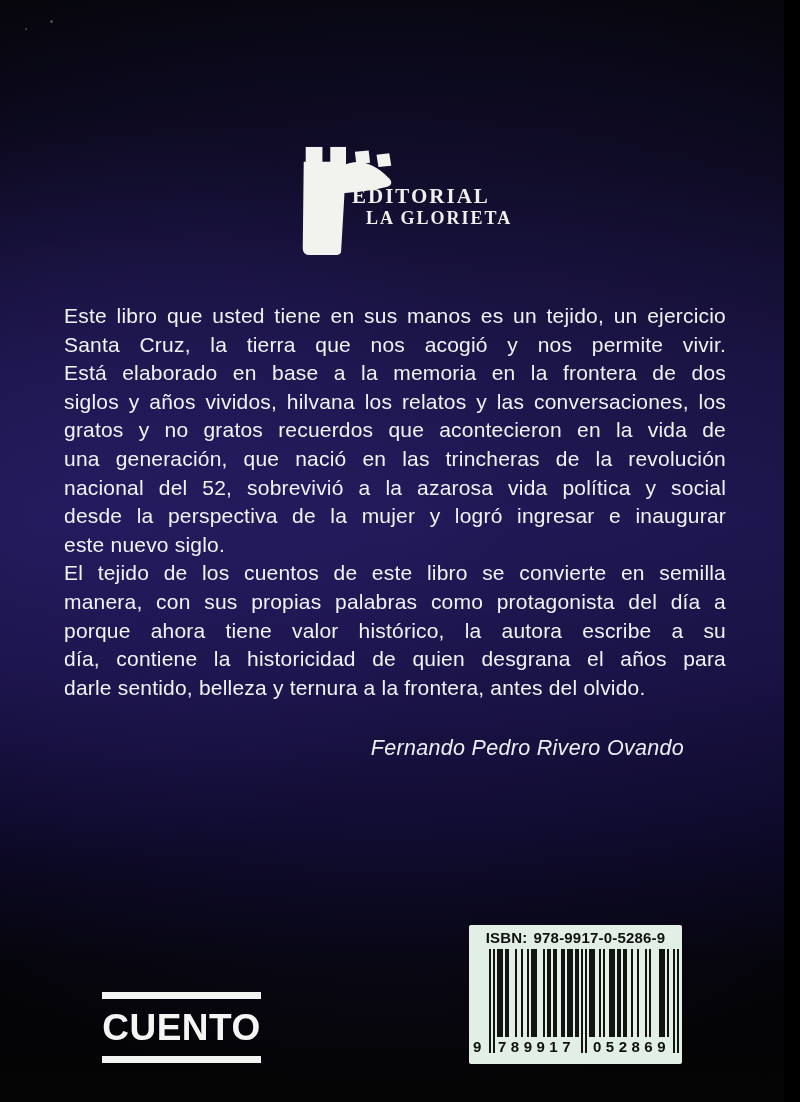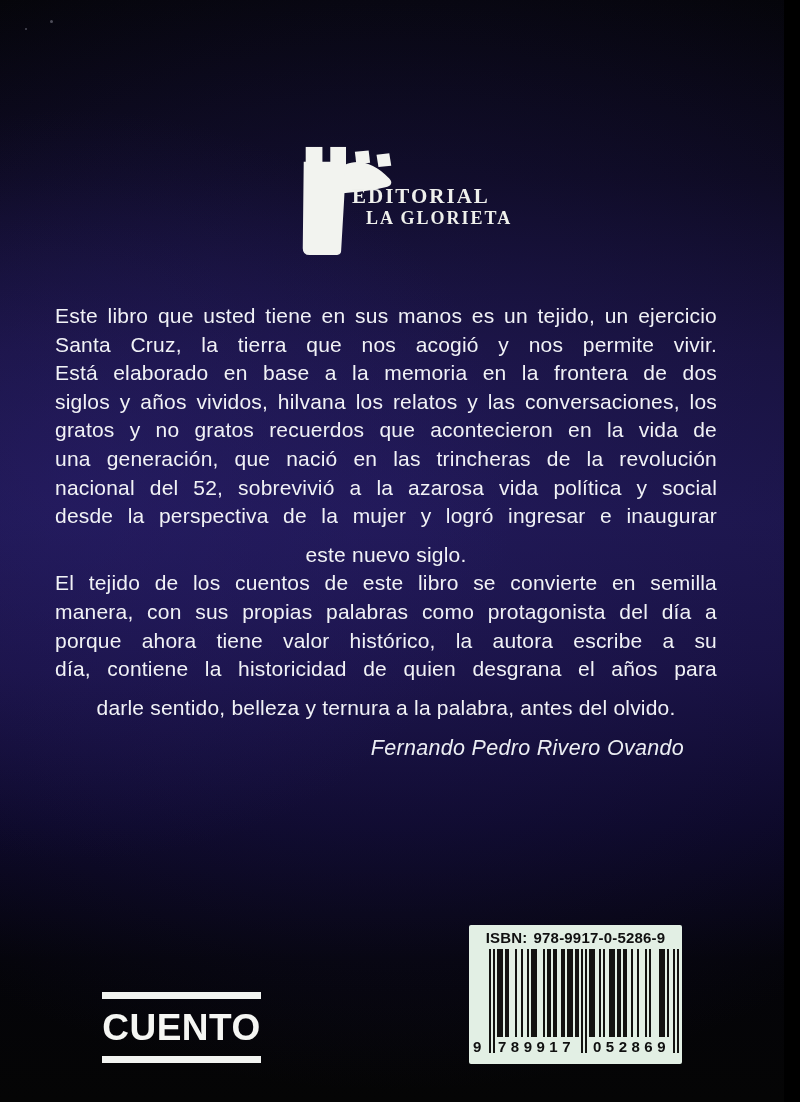--- a/index.html
+++ b/index.html
@@ -19,26 +19,26 @@
   .speck.s2{left:25px;top:28px;width:2px;height:2px;}
 
   
   .logo-svg{position:absolute;left:297px;top:144px;width:100px;height:118px;}
   .pub-text{position:absolute;left:352px;top:186px;color:#eff0ec;font-family:"Liberation Serif",serif;}
   .pub-line1{font-size:21px;font-weight:600;letter-spacing:2px;line-height:21px;}
   .pub-line2{font-size:18px;font-weight:600;letter-spacing:2px;line-height:21px;margin-top:1px;margin-left:14px;}
 
   
   .blurb{
-    position:absolute;left:55px;top:302px;width:662px;
+    position:absolute;left:64px;top:302px;width:662px;
     color:#f1f2f6;font-size:21px;line-height:28.6px;
     letter-spacing:0.2px;
   }
   .blurb .jline{text-align:justify;text-align-last:justify;-moz-text-align-last:justify;height:28.6px;overflow:hidden;white-space:normal;}
-  .blurb .lline{text-align:center;height:28.6px;overflow:hidden;margin-top:10px;}
+  .blurb .lline{text-align:left;height:28.6px;overflow:hidden;}
 
   
   .author{
     position:absolute;right:100px;top:736px;
     color:#eceef3;font-size:21.5px;font-style:italic;letter-spacing:0.3px;
   }
 
   
   .genre{position:absolute;left:102px;top:992px;width:159px;}
   .genre .gbar{height:7px;background:#f2f4f1;}
@@ -102,21 +102,21 @@
       <div class="jline">siglos y años vividos, hilvana los relatos y las conversaciones, los</div>
       <div class="jline">gratos y no gratos recuerdos que acontecieron en la vida de</div>
       <div class="jline">una generación, que nació en las trincheras de la revolución</div>
       <div class="jline">nacional del 52, sobrevivió a la azarosa vida política y social</div>
       <div class="jline">desde la perspectiva de la mujer y logró ingresar e inaugurar</div>
       <div class="lline">este nuevo siglo.</div>
       <div class="jline">El tejido de los cuentos de este libro se convierte en semilla</div>
       <div class="jline">manera, con sus propias palabras como protagonista del día a</div>
       <div class="jline">porque ahora tiene valor histórico, la autora escribe a su</div>
       <div class="jline">día, contiene la historicidad de quien desgrana el años para</div>
-      <div class="lline">darle sentido, belleza y ternura a la palabra, antes del olvido.</div>
+      <div class="lline">darle sentido, belleza y ternura a la frontera, antes del olvido.</div>
     </div>
 
   <div class="author">Fernando Pedro Rivero Ovando</div>
 
   <div class="genre">
     <div class="gbar"></div>
     <div class="glabel">CUENTO</div>
     <div class="gbar"></div>
   </div>
 

